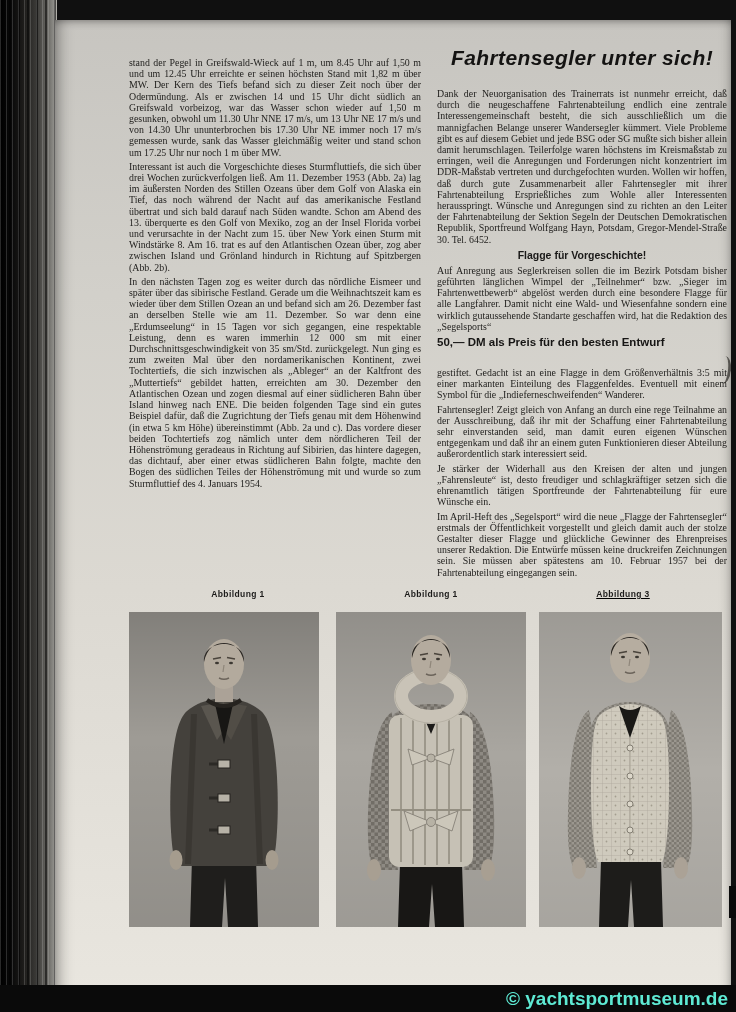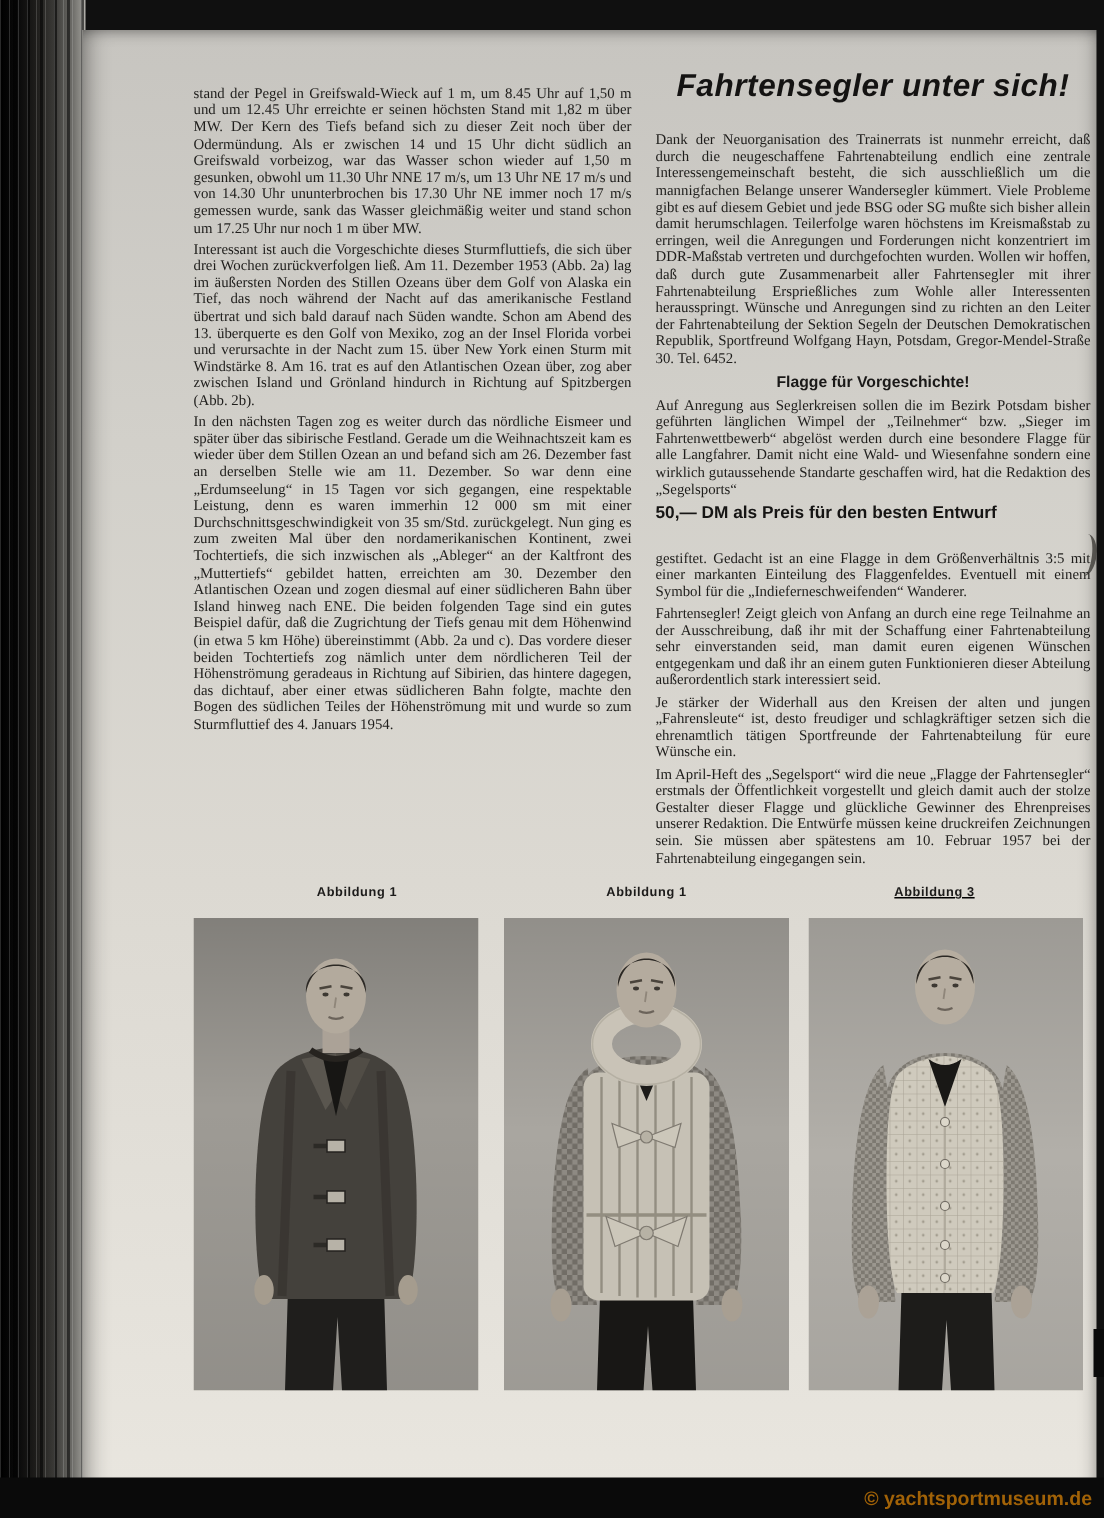--- a/index.html
+++ b/index.html
@@ -28,21 +28,21 @@
   .fig-1{left:74px;width:218px;} .fig-2{left:281px;width:190px;} .fig-3{left:484px;width:168px;text-decoration:underline;}
   figcaption{text-align:center;font-family:"Liberation Sans",sans-serif;font-weight:700;
        font-size:8.5px;line-height:12px;letter-spacing:.4px;color:#1c1b1a;}
   figure svg{display:block;margin-top:12px;}
   .margin-mark{position:absolute;left:664px;top:336px;width:9px;height:28px;
        border-right:3px solid #35332f;border-radius:0 60% 60% 0/0 50% 50% 0;
        transform:rotate(6deg);opacity:.75;}
   .edge-notch{position:absolute;right:0;top:886px;width:7px;height:32px;background:#0a0a0a;}
   .bottom-band{position:absolute;left:0;top:985px;width:736px;height:27px;background:#0a0a0a;
        display:flex;align-items:center;justify-content:flex-end;padding-right:8px;box-sizing:border-box;}
-  .watermark{font-family:"Liberation Sans",sans-serif;font-weight:700;font-size:13px;color:#a16207;}
+  .watermark{font-family:"Liberation Sans",sans-serif;font-weight:700;font-size:19px;color:#5eead4;}
 </style>
 </head>
 <body>
 
 <div class="scan">
   <div class="spine"></div>
 
   <div class="paper">
 
     <div class="col col-left">

